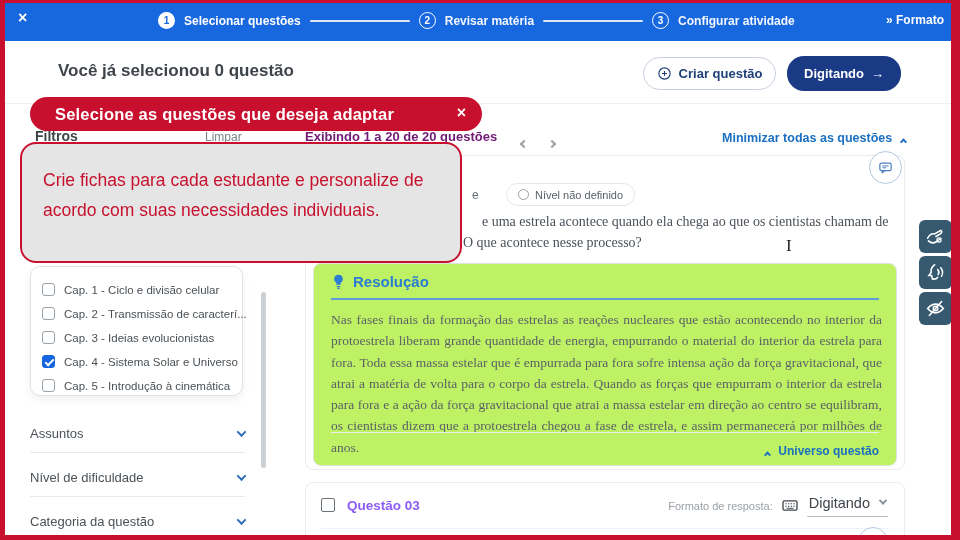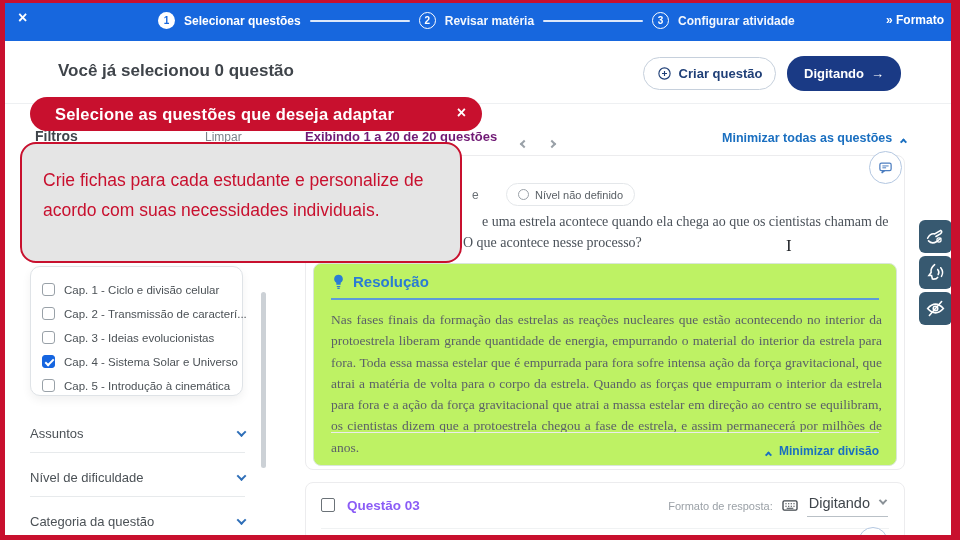--- a/index.html
+++ b/index.html
@@ -202,21 +202,21 @@
           <rect x="9" y="20" width="6" height="2" rx="1" fill="#2a7cd4"></rect>
           <rect x="10" y="23" width="4" height="2" rx="1" fill="#2a7cd4"></rect>
         </svg>
       <span>Resolução</span>
     </div>
     <div class="res-line"></div>
     <div class="res-text">Nas fases finais da formação das estrelas as reações nucleares que estão acontecendo no interior da protoestrela liberam grande quantidade de energia, empurrando o material do interior da estrela para fora. Toda essa massa estelar que é empurrada para fora sofre intensa ação da força gravitacional, que atrai a matéria de volta para o corpo da estrela. Quando as forças que empurram o interior da estrela para fora e a ação da força gravitacional que atrai a massa estelar em direção ao centro se equilibram, os cientistas dizem que a protoestrela chegou a fase de estrela, e assim permanecerá por milhões de anos.</div>
     <div class="res-div"></div>
     <div class="min-one">
       <span class="chev up" style="width:5px;height:5px; margin-top:4px;"></span>
-      <span>Minimizar divisão</span>
+      <span>Universo questão</span>
     </div>
   </div>
 
   <div class="q3card">
     <span class="q3-check"></span>
     <span class="q3-title">Questão 03</span>
     <div class="q3-right">
       <span class="fmt-label">Formato de resposta:</span>
       <svg style="margin-bottom:5px;" width="16" height="13" viewBox="0 0 24 18">
           <rect x="1.5" y="2" width="21" height="14" rx="2" fill="none" stroke="#3f454b" stroke-width="2"></rect>

